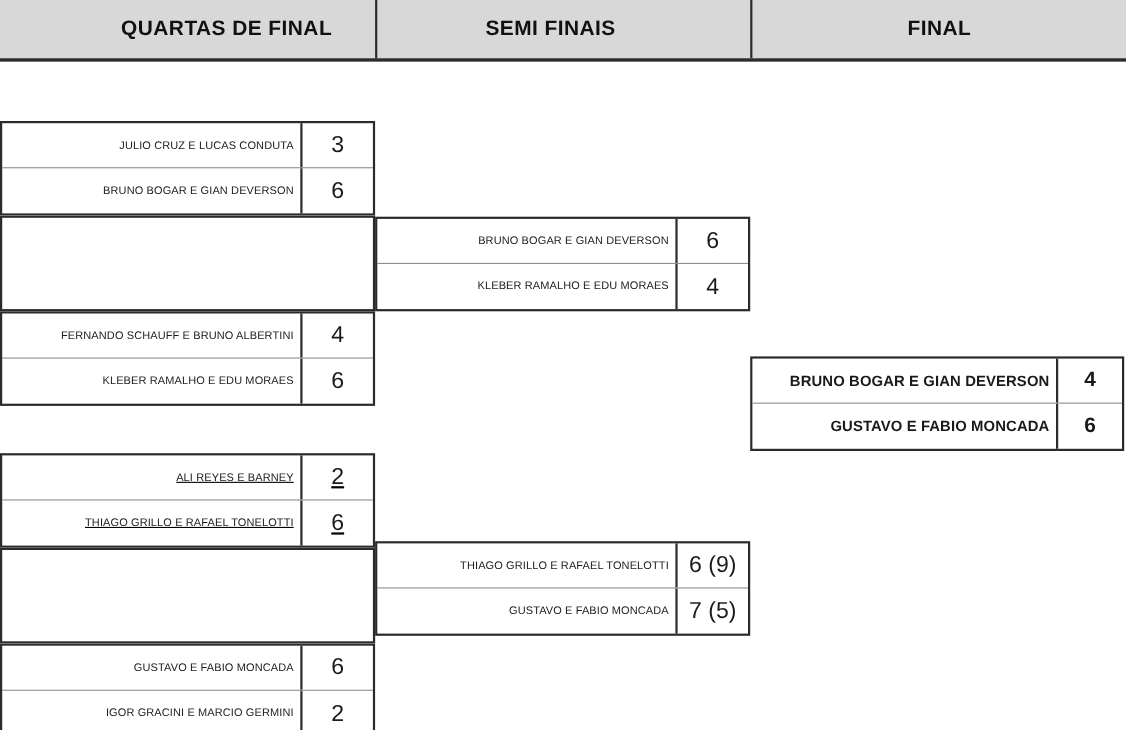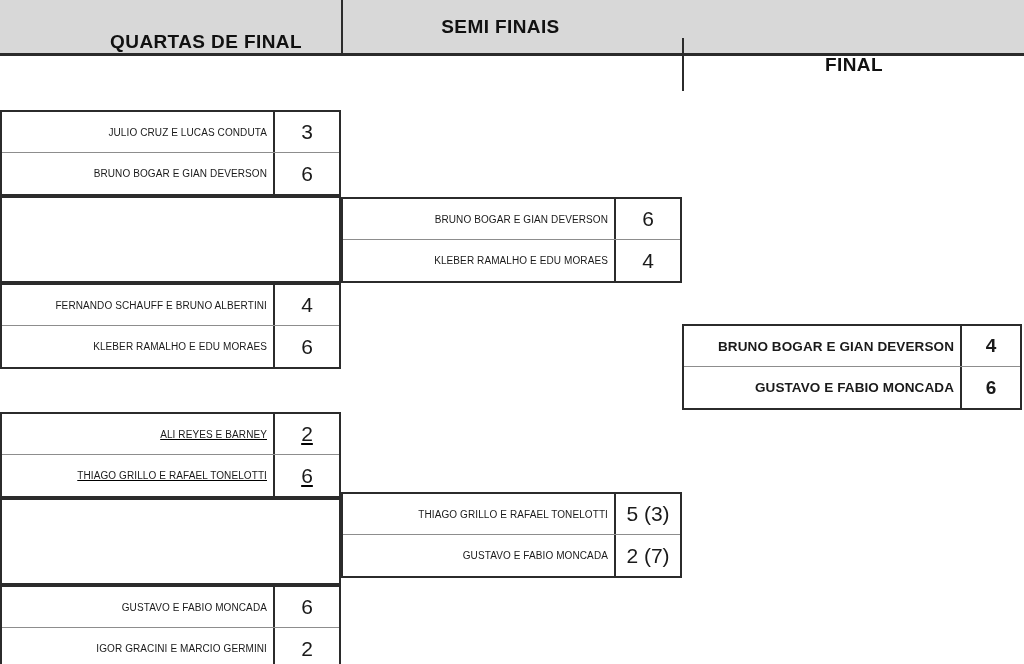--- a/index.html
+++ b/index.html
@@ -38,23 +38,23 @@
     display: flex;
     align-items: center;
     justify-content: center;
     box-sizing: border-box;
     font-size: 19px;
     font-weight: bold;
     letter-spacing: 0.4px;
     color: #111111;
     white-space: nowrap;
   }
-  .header-cell.hc-qf   { left: 0px;   width: 412px; margin-top: 15px; }
+  .header-cell.hc-qf   { left: 0px;   width: 412px; }
   .header-cell.hc-sf   { left: 341px; width: 317px; border-left: 2px solid #2b2b2b; }
-  .header-cell.hc-fin  { left: 682px; width: 342px; border-left: 2px solid #2b2b2b; margin-top: 38px; }
+  .header-cell.hc-fin  { left: 682px; width: 342px; border-left: 2px solid #2b2b2b; }
 
   
   .match {
     position: absolute;
     box-sizing: border-box;
     border: 2px solid #2b2b2b;
     background: #ffffff;
   }
   .match-row {
     position: relative;
@@ -188,25 +188,25 @@
     </div>
     <div class="match-row row-bottom">
       <span class="team-name">KLEBER RAMALHO E EDU MORAES</span>
       <span class="team-score">4</span>
     </div>
   </div>
 
   <div class="match round-sf" style="left:341px; top:492px; width:341px; height:86px;">
     <div class="match-row row-top">
       <span class="team-name">THIAGO GRILLO E RAFAEL TONELOTTI</span>
-      <span class="team-score">5 (3)</span>
+      <span class="team-score">6 (9)</span>
     </div>
     <div class="match-row row-bottom">
       <span class="team-name">GUSTAVO E FABIO MONCADA</span>
-      <span class="team-score">2 (7)</span>
+      <span class="team-score">7 (5)</span>
     </div>
   </div>
 
   <div class="match round-final" style="left:682px; top:324px; width:340px; height:86px;">
     <div class="match-row row-top">
       <span class="team-name">BRUNO BOGAR E GIAN DEVERSON</span>
       <span class="team-score">4</span>
     </div>
     <div class="match-row row-bottom">
       <span class="team-name">GUSTAVO E FABIO MONCADA</span>

